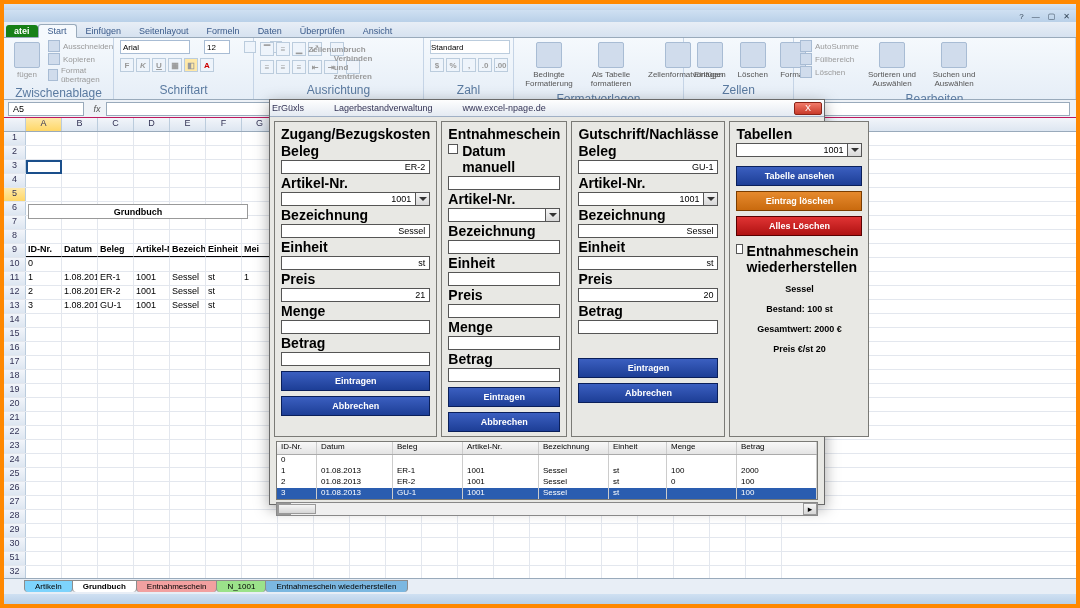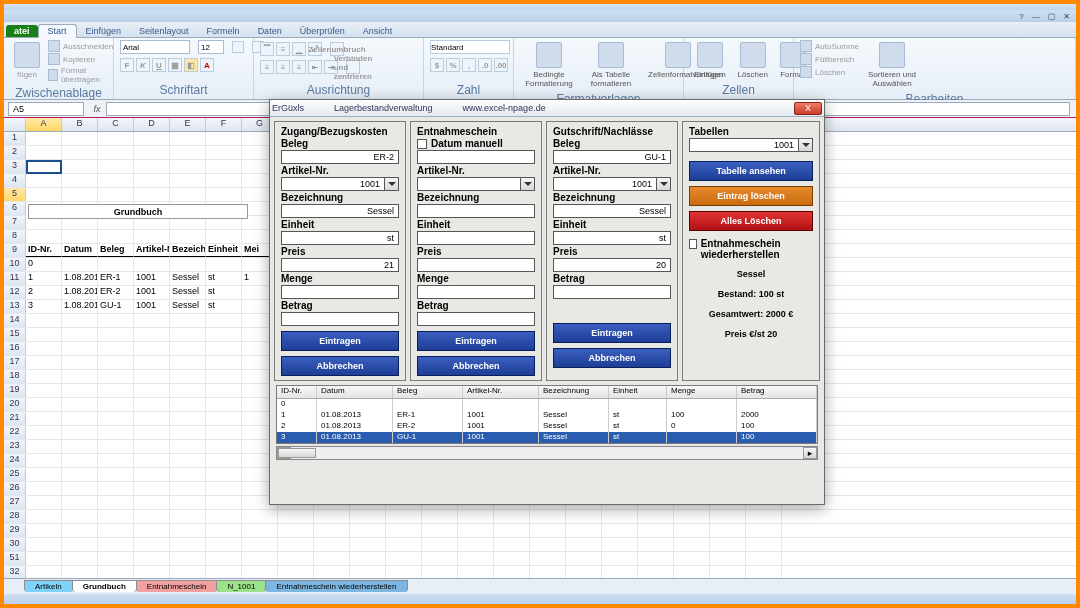--- a/index.html
+++ b/index.html
@@ -17,21 +17,21 @@
   .ribbon { height: 62px; background: linear-gradient(#f5f9fd,#e6eef7); border-bottom:1px solid #9ab; display:flex; font-size:8px; color:#3a3a3a; }
   .rgroup { border-right:1px solid #c5d4e6; padding:2px 6px; display:flex; flex-direction:column; justify-content:space-between; }
   .rgroup .body { flex:1; display:flex; gap:4px; align-items:flex-start;}
   .rgroup .glabel { text-align:center; color:#5a7aa0; font-size:12px; margin-top:2px;}
   .rbtn { display:flex; flex-direction:column; align-items:center; gap:2px; padding:2px 4px; color:#555; }
   .ricon { width:18px; height:18px; background:#d0dcec; border:1px solid #a8bcd4; border-radius:2px; }
   .ricon.lg { width:26px; height:26px; }
   .rstack { display:flex; flex-direction:column; gap:1px; font-size:8px;}
   .rstack div { display:flex; align-items:center; gap:3px; }
   .rstack .smicon { width:12px; height:12px; background:#d0dcec; border:1px solid #a8bcd4; }
-  .fontbox { display:flex; gap:8px; align-items:center;justify-content:space-between; }
+  .fontbox { display:flex; gap:14px; align-items:center;justify-content:space-between; }
   .fontbox input { font-size:8px; height:14px; border:1px solid #a8bcd4; padding:0 2px; }
   .fmtbtns { display:flex; gap:2px; margin-top:2px;}
   .fmtbtns span { width:14px; height:14px; border:1px solid #bcd; background:#eef4fb; display:flex; align-items:center; justify-content:center; font-size:8px; font-weight:bold; }
 
   
   .fbar { height:18px; background:#eef2f7; border-bottom:1px solid #be185d; display:flex; align-items:center; font-size:9px; }
   .namebox { width:76px; height:14px; background:#fff; border:1px solid #9ab; margin:0 4px; padding:0 4px; display:flex; align-items:center; }
   .fx { width:18px; text-align:center; color:#555; font-style:italic;}
   .finput { flex:1; height:14px; background:#fff; border:1px solid #9ab; margin-right:6px; }
 
@@ -58,21 +58,21 @@
   .statusbar { height:10px; background:linear-gradient(#cfe0f2,#b9d0e8); }
 
   
   .modal { position:absolute; left:269px; top:99px; width:556px; height:406px; background:#e8e8e4; border:1px solid #6a6a6a; box-shadow:0 4px 14px rgba(0,0,0,0.35); font-size:9px; }
   .modal .titlebar2 { height:17px; background:linear-gradient(#fefefe,#e4eaf2); border-bottom:1px solid #a0b0c5; display:flex; align-items:center; padding:0 2px; font-size:9px; color:#335; }
   .titlebar2 .wctl { margin-left:auto; width:28px; height:13px; background:linear-gradient(#f27b6a,#c83a2a); border:1px solid #8a2418; color:#fff; text-align:center; font-size:9px; line-height:11px; border-radius:2px;}
   .mnu { padding-right:30px;text-align:right; }
   .panelrow { display:flex; padding:4px; gap:4px; }
   .panel { flex:1; border:1px solid #7a7a76; background:#e8e8e4; padding:4px 6px; display:flex; flex-direction:column; gap:1px;}
   .panel.wide { flex:1.05; }
-  .plabel { font-weight:bold; font-size:10px; }
+  .plabel { font-weight:bold; font-size:14px; }
   .pfield { background:#fff; border:1px solid #555; height:14px; padding:0 4px; font-size:9px; display:flex; align-items:center; justify-content:flex-end; }
   .pselect { display:flex; }
   .pselect .arrow { width:14px; background:linear-gradient(#f4f4f4,#d8d8d8); border:1px solid #555; border-left:none; display:flex; align-items:center; justify-content:center; }
   .pselect .arrow::after { content:""; border:4px solid transparent; border-top-color:#333; margin-top:3px; }
   .pbtn { height:20px; background:linear-gradient(#3b5fc0,#1d3e96); color:#fff; border:1px solid #0a1f5a; font-weight:bold; font-size:9px; display:flex; align-items:center; justify-content:center; margin-top:4px; cursor:pointer;}
   .pbtn.orange { background:linear-gradient(#e68a2e,#c96a0e); border-color:#7a3d00; }
   .pbtn.red { background:linear-gradient(#e03434,#b01212); border-color:#5a0000; }
   .chk { display:flex; align-items:flex-start; gap:4px; margin-top:6px; }
   .chk .box { width:10px; height:10px; border:1px solid #555; background:#fff; margin-top:1px;}
   .infoblock { text-align:center; margin-top:8px; font-size:9px; }
@@ -245,20 +245,24 @@
             </div>
           <div>
               <div class="smicon"></div>
               <span>Löschen</span>
             </div>
         </div>
         <div class="rbtn">
             <div class="ricon lg"></div>
             <span style="width:50px;text-align:center">Sortieren und Auswählen</span>
           </div>
+        <div class="rbtn">
+            <div class="ricon lg"></div>
+            <span style="width:50px;text-align:center">Suchen und Auswählen</span>
+          </div>
       </div>
       <div class="glabel">Bearbeiten</div>
     </div>
   </div>
 
   <div class="fbar">
     <div class="namebox">A5</div>
     <div class="fx">fx</div>
     <div class="finput"></div>
   </div>

